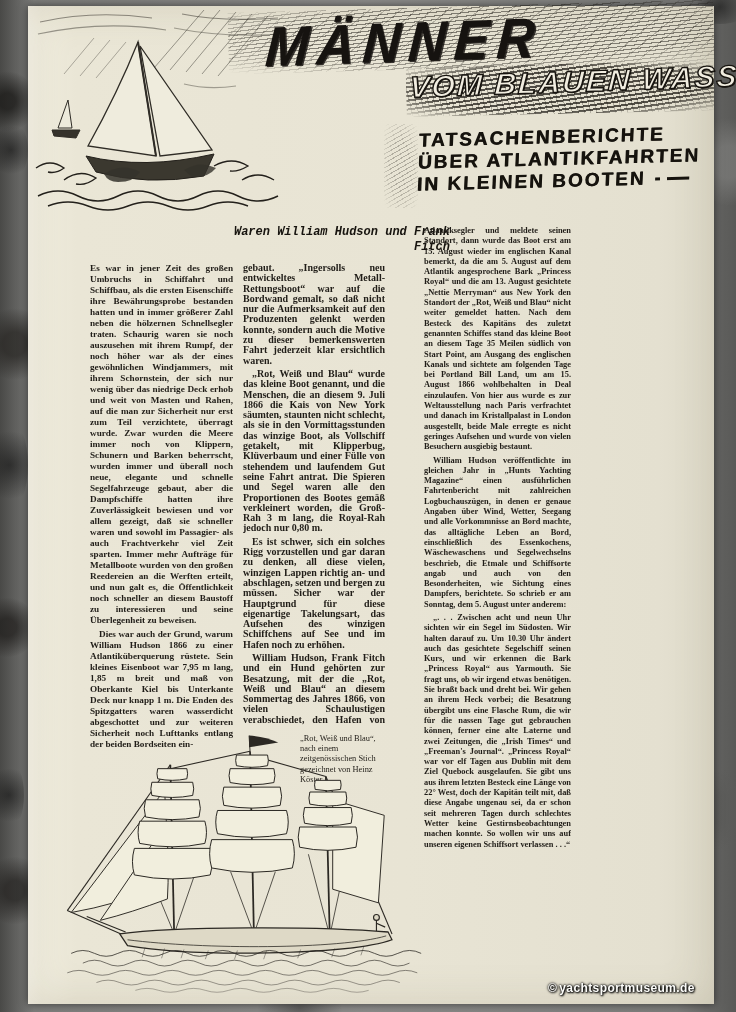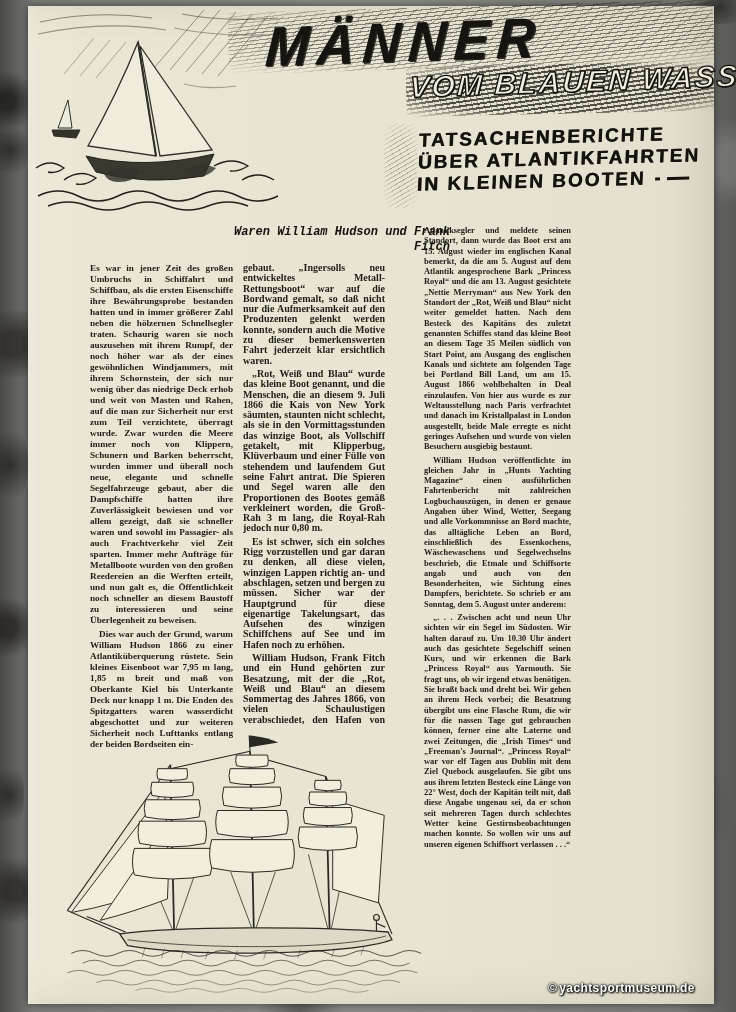--- a/index.html
+++ b/index.html
@@ -161,20 +161,21 @@
       <p>„Rot, Weiß und Blau“ wurde das kleine Boot genannt, und die Menschen, die an diesem 9. Juli 1866 die Kais von New York säumten, staunten nicht schlecht, als sie in den Vormittagsstunden das winzige Boot, als Vollschiff getakelt, mit Klipperbug, Klüverbaum und einer Fülle von stehendem und laufendem Gut seine Fahrt antrat. Die Spieren und Segel waren alle den Proportionen des Bootes gemäß verkleinert worden, die Groß-Rah 3 m lang, die Royal-Rah jedoch nur 0,80 m.</p>
       <p>Es ist schwer, sich ein solches Rigg vorzustellen und gar daran zu denken, all diese vielen, winzigen Lappen richtig an- und abschlagen, setzen und bergen zu müssen. Sicher war der Hauptgrund für diese eigenartige Takelungsart, das Aufsehen des winzigen Schiffchens auf See und im Hafen noch zu erhöhen.</p>
       <p>William Hudson, Frank Fitch und ein Hund gehörten zur Besatzung, mit der die „Rot, Weiß und Blau“ an diesem Sommertag des Jahres 1866, von vielen Schaulustigen verabschiedet, den Hafen von New York verließ und am folgenden Tage weit vor der Küste noch einmal mit dem Lotsenboot signalisierte. Am 11. Juli sichtete der Schuner „Pequonneck“ von Bridport noch einmal den kleinen</p>
     </div>
   <div class="col col3">
       <p>Atlantiksegler und meldete seinen Standort, dann wurde das Boot erst am 15. August wieder im englischen Kanal bemerkt, da die am 5. August auf dem Atlantik angesprochene Bark „Princess Royal“ und die am 13. August gesichtete „Nettie Merryman“ aus New York den Standort der „Rot, Weiß und Blau“ nicht weiter gemeldet hatten. Nach dem Besteck des Kapitäns des zuletzt genannten Schiffes stand das kleine Boot an diesem Tage 35 Meilen südlich von Start Point, am Ausgang des englischen Kanals und sichtete am folgenden Tage bei Portland Bill Land, um am 15. August 1866 wohlbehalten in Deal einzulaufen. Von hier aus wurde es zur Weltausstellung nach Paris verfrachtet und danach im Kristallpalast in London ausgestellt, beide Male erregte es nicht geringes Aufsehen und wurde von vielen Besuchern ausgiebig bestaunt.</p>
       <p>William Hudson veröffentlichte im gleichen Jahr in „Hunts Yachting Magazine“ einen ausführlichen Fahrtenbericht mit zahlreichen Logbuchauszügen, in denen er genaue Angaben über Wind, Wetter, Seegang und alle Vorkommnisse an Bord machte, das alltägliche Leben an Bord, einschließlich des Essenkochens, Wäschewaschens und Segelwechselns beschrieb, die Etmale und Schiffsorte angab und auch von den Besonderheiten, wie Sichtung eines Dampfers, berichtete. So schrieb er am Sonntag, dem 5. August unter anderem:</p>
       <p>„. . . Zwischen acht und neun Uhr sichten wir ein Segel im Südosten. Wir halten darauf zu. Um 10.30 Uhr ändert auch das gesichtete Segelschiff seinen Kurs, und wir erkennen die Bark „Princess Royal“ aus Yarmouth. Sie fragt uns, ob wir irgend etwas benötigen. Sie braßt back und dreht bei. Wir gehen an ihrem Heck vorbei; die Besatzung übergibt uns eine Flasche Rum, die wir für die nassen Tage gut gebrauchen können, ferner eine alte Laterne und zwei Zeitungen, die „Irish Times“ und „Freeman's Journal“. „Princess Royal“ war vor elf Tagen aus Dublin mit dem Ziel Quebock ausgelaufen. Sie gibt uns aus ihrem letzten Besteck eine Länge von 22° West, doch der Kapitän teilt mit, daß diese Angabe ungenau sei, da er schon seit mehreren Tagen durch schlechtes Wetter keine Gestirnsbeobachtungen machen konnte. So wollen wir uns auf unseren eigenen Schiffsort verlassen . . .“</p>
     </div>
 
+  <div class="caption">„Rot, Weiß und Blau“, nach einem zeitgenössischen Stich gezeichnet von Heinz Köster.</div>
 
   <svg class="ship" viewBox="0 0 400 288">
     <defs>
       <path id="sq" d="M-50,0 L50,0 Q55,13 50,26 Q0,34 -50,26 Q-55,13 -50,0 Z" vector-effect="non-scaling-stroke"></path>
     </defs>
 
     <g stroke="#2b2823" fill="none" stroke-width="1.1">
       <path d="M70,220 L10,194"></path>
       <path d="M70,216 L30,200"></path>
       <path d="M120,220 L116,44" stroke-width="1.8"></path>

